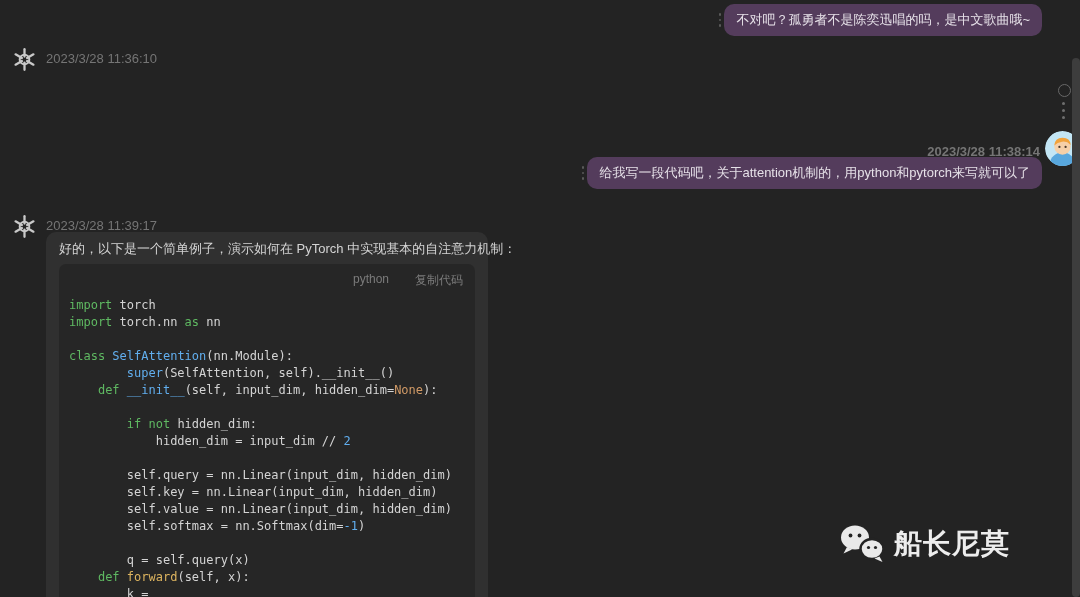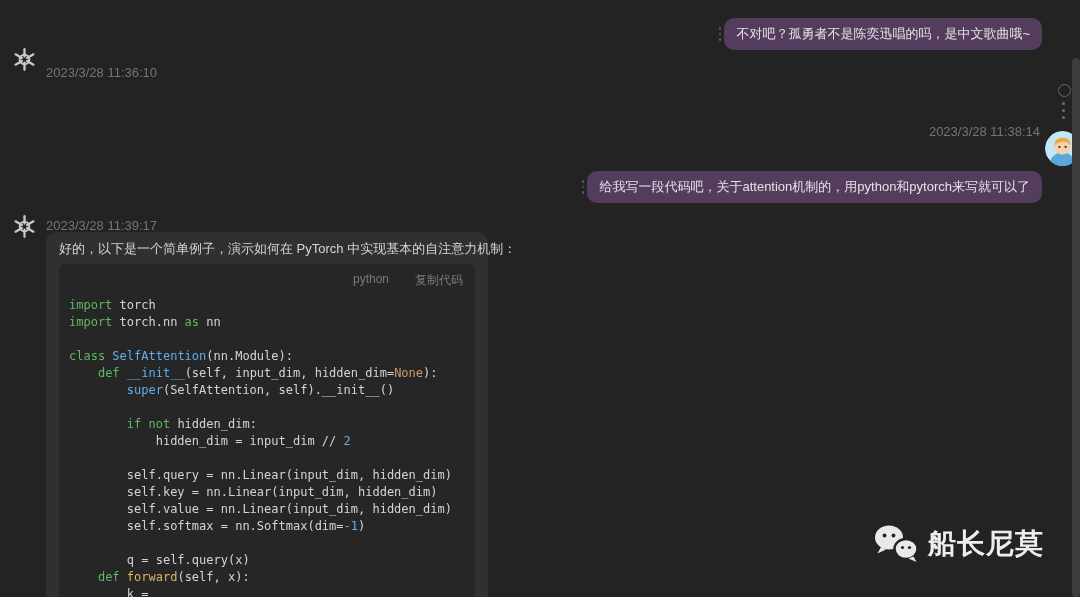--- a/index.html
+++ b/index.html
@@ -9,21 +9,21 @@
     background:#232323; overflow:hidden;
     font-family:"Liberation Sans","DejaVu Sans",sans-serif;
   }
   
   .timestamp { position:absolute; font-size:13px; color:#757575; white-space:nowrap; }
   .bubble {
     border-radius:10px; font-size:13px; color:#e6e1e8;
     padding:5px 12px; line-height:22px; white-space:nowrap;
   }
   .bubble-user { background:#543c5c; }
-  .row-user { position:absolute; display:flex; align-items:center; gap:3px;margin-top:14px; }
+  .row-user { position:absolute; display:flex; align-items:center; gap:3px; }
   .drag-dots { display:flex; flex-direction:column; gap:3px; }
   .drag-dots i { width:2.5px; height:2.5px; border-radius:50%; background:#5a5a5a; }
   .bubble-assistant {
     position:absolute; background:#303030; border-radius:10px;
     color:#d4d4d4; font-size:13px; line-height:24px; padding:4px 14px;
   }
   .ai-logo { position:absolute; width:25px; height:25px; }
   
   #msg4-bubble {
     position:absolute; left:46px; top:232px; width:442px; height:381px;
@@ -61,21 +61,21 @@
     position:absolute; right:0; top:58px; bottom:0; width:8px;
     background:#3d3d3d; border-radius:4px;
   }
   
   #user-avatar {
     position:absolute; left:1045px; top:131px; width:35px; height:35px;
     border-radius:50%; overflow:hidden;
   }
   
   #watermark {
-    position:absolute; left:872px; top:523px;
+    position:absolute; left:838px; top:523px;
     display:flex; align-items:center; gap:8px;
   }
   #watermark-text {
     font-size:28px; font-weight:bold; color:#ededed; letter-spacing:1px;
     white-space:nowrap;
   }
 </style>
 </head>
 <body>
 
@@ -94,30 +94,30 @@
     <g fill="#c9c9c9">
       <rect x="10.9" y="1" width="2.2" height="9.2" rx="1.1"></rect>
       <rect x="10.9" y="1" width="2.2" height="9.2" rx="1.1" transform="rotate(60 12 12)"></rect>
       <rect x="10.9" y="1" width="2.2" height="9.2" rx="1.1" transform="rotate(120 12 12)"></rect>
       <rect x="10.9" y="1" width="2.2" height="9.2" rx="1.1" transform="rotate(180 12 12)"></rect>
       <rect x="10.9" y="1" width="2.2" height="9.2" rx="1.1" transform="rotate(240 12 12)"></rect>
       <rect x="10.9" y="1" width="2.2" height="9.2" rx="1.1" transform="rotate(300 12 12)"></rect>
     </g>
     <circle cx="12" cy="12" r="4.6" fill="none" stroke="#c9c9c9" stroke-width="2"></circle>
   </svg>
-  <div class="timestamp" style="left:46px; top:51px;margin-top:14px;">2023/3/28 11:36:10</div>
+  <div class="timestamp" style="left:46px; top:51px;">2023/3/28 11:36:10</div>
 
   <div id="circle-action"></div>
   <div id="kebab-action">
       <i></i>
       <i></i>
       <i></i>
     </div>
 
-  <div class="timestamp" style="top:124px; right:40px;">2023/3/28 11:38:14</div>
+  <div class="timestamp" style="top:144px; right:40px;font-weight:bold;">2023/3/28 11:38:14</div>
   <div id="user-avatar">
     <svg viewBox="0 0 34 34" width="35" height="35">
       <circle cx="17" cy="17" r="17" fill="#c3e6f5"></circle>
       <ellipse cx="17" cy="31" rx="12" ry="10" fill="#58a7dd"></ellipse>
       <circle cx="17" cy="15" r="8" fill="#f6d0a8"></circle>
       <path d="M9 14 Q9.5 6.5 17 6.5 Q24.5 6.5 25 13.5 Q21 9.5 16.5 10.5 Q12 11 9 14 Z" fill="#f1a33c"></path>
       <circle cx="14" cy="15.5" r="1.1" fill="#4a3a2c"></circle>
       <circle cx="20" cy="15.5" r="1.1" fill="#4a3a2c"></circle>
     </svg>
   </div>
@@ -148,22 +148,22 @@
     <div id="code-block">
       <div id="code-header">
         <span>python</span>
         <span>复制代码</span>
       </div>
       <div id="code-content">
           <div class="code-line"><span class="tk-kw">import</span><span class="tk-pl"> torch</span></div>
           <div class="code-line"><span class="tk-kw">import</span><span class="tk-pl"> torch.nn </span><span class="tk-kw">as</span><span class="tk-pl"> nn</span></div>
           <div class="code-line"> </div>
           <div class="code-line"><span class="tk-kw">class</span><span class="tk-pl"> </span><span class="tk-ti">SelfAttention</span><span class="tk-pl">(nn.Module):</span></div>
+          <div class="code-line"><span class="tk-pl">        </span><span class="tk-ti">super</span><span class="tk-pl">(SelfAttention, self).__init__()</span></div>
           <div class="code-line"><span class="tk-pl">    </span><span class="tk-kw">def</span><span class="tk-pl"> </span><span class="tk-ti">__init__</span><span class="tk-pl">(self, input_dim, hidden_dim=</span><span class="tk-co">None</span><span class="tk-pl">):</span></div>
-          <div class="code-line"><span class="tk-pl">        </span><span class="tk-ti">super</span><span class="tk-pl">(SelfAttention, self).__init__()</span></div>
           <div class="code-line"> </div>
           <div class="code-line"><span class="tk-pl">        </span><span class="tk-kw">if</span><span class="tk-pl"> </span><span class="tk-kw">not</span><span class="tk-pl"> hidden_dim:</span></div>
           <div class="code-line"><span class="tk-pl">            hidden_dim = input_dim // </span><span class="tk-nu">2</span></div>
           <div class="code-line"> </div>
           <div class="code-line"><span class="tk-pl">        self.query = nn.Linear(input_dim, hidden_dim)</span></div>
           <div class="code-line"><span class="tk-pl">        self.key = nn.Linear(input_dim, hidden_dim)</span></div>
           <div class="code-line"><span class="tk-pl">        self.value = nn.Linear(input_dim, hidden_dim)</span></div>
           <div class="code-line"><span class="tk-pl">        self.softmax = nn.Softmax(dim=</span><span class="tk-nu">-1</span><span class="tk-pl">)</span></div>
           <div class="code-line"> </div>
           <div class="code-line"><span class="tk-pl">        q = self.query(x)</span></div>

